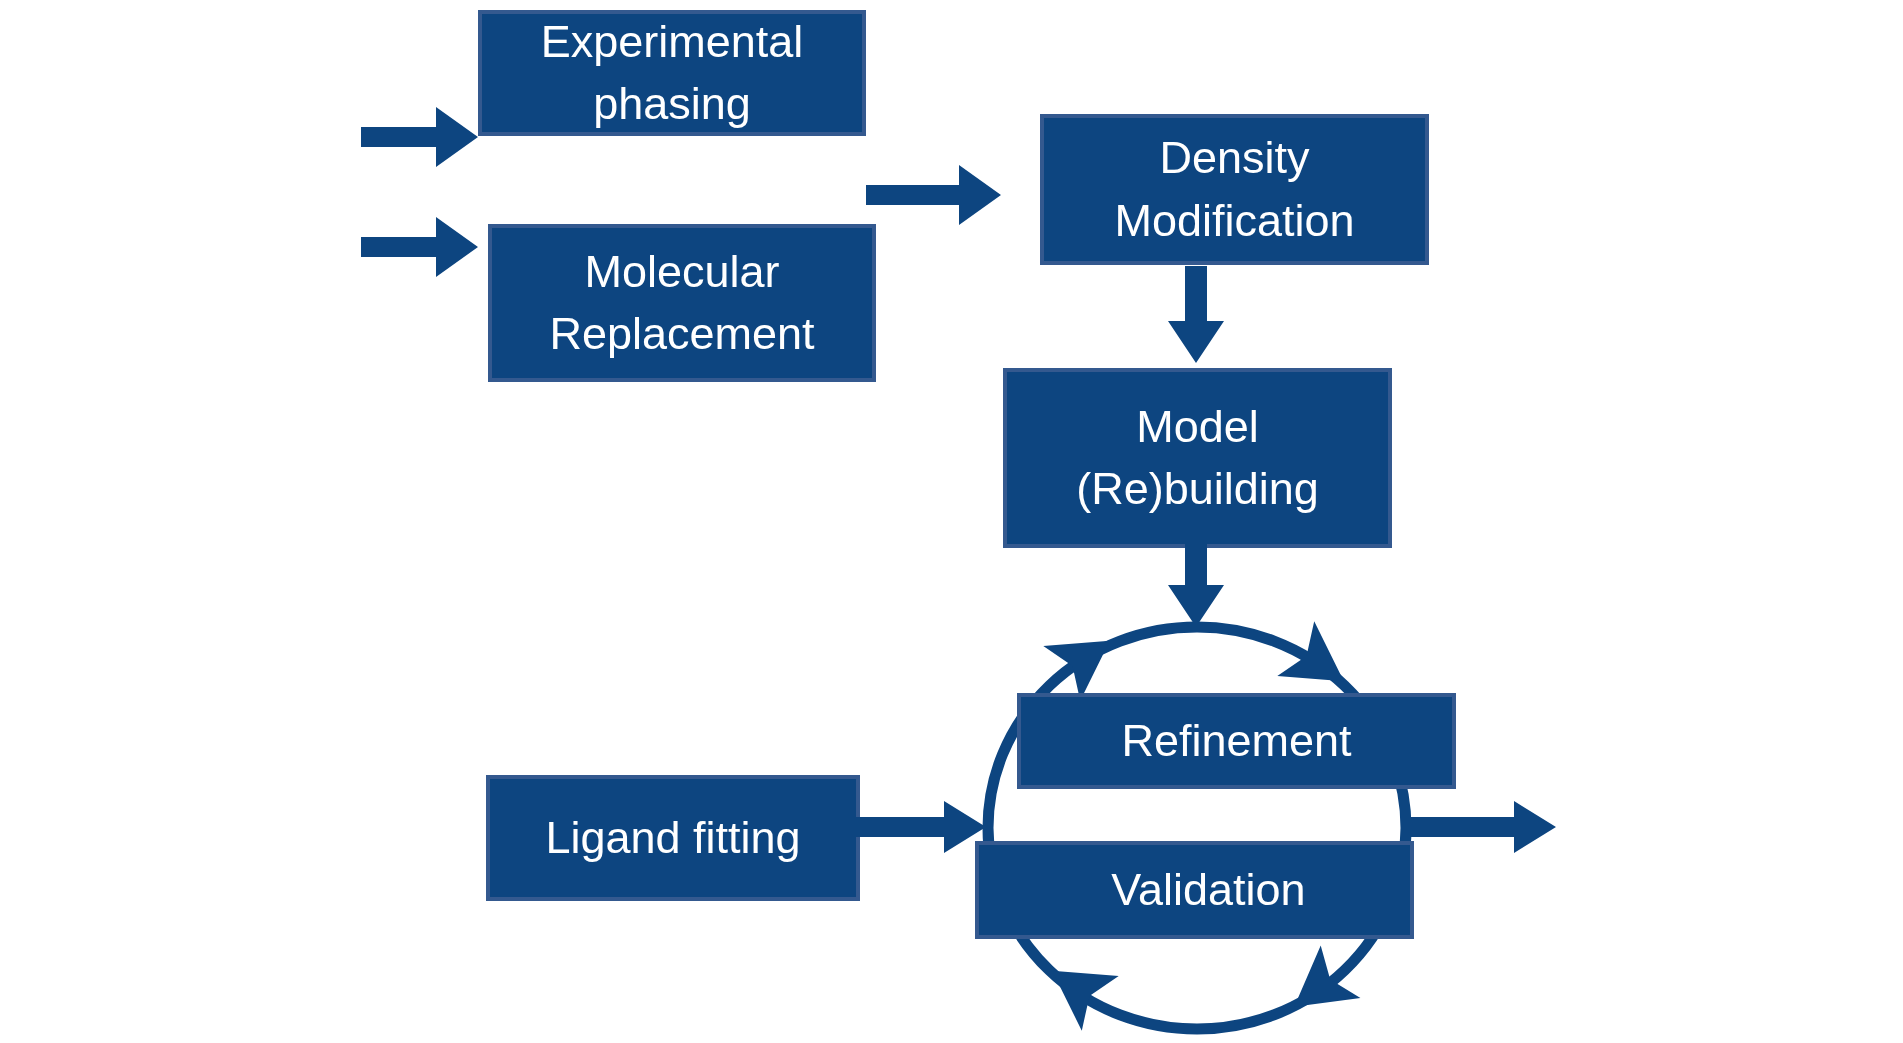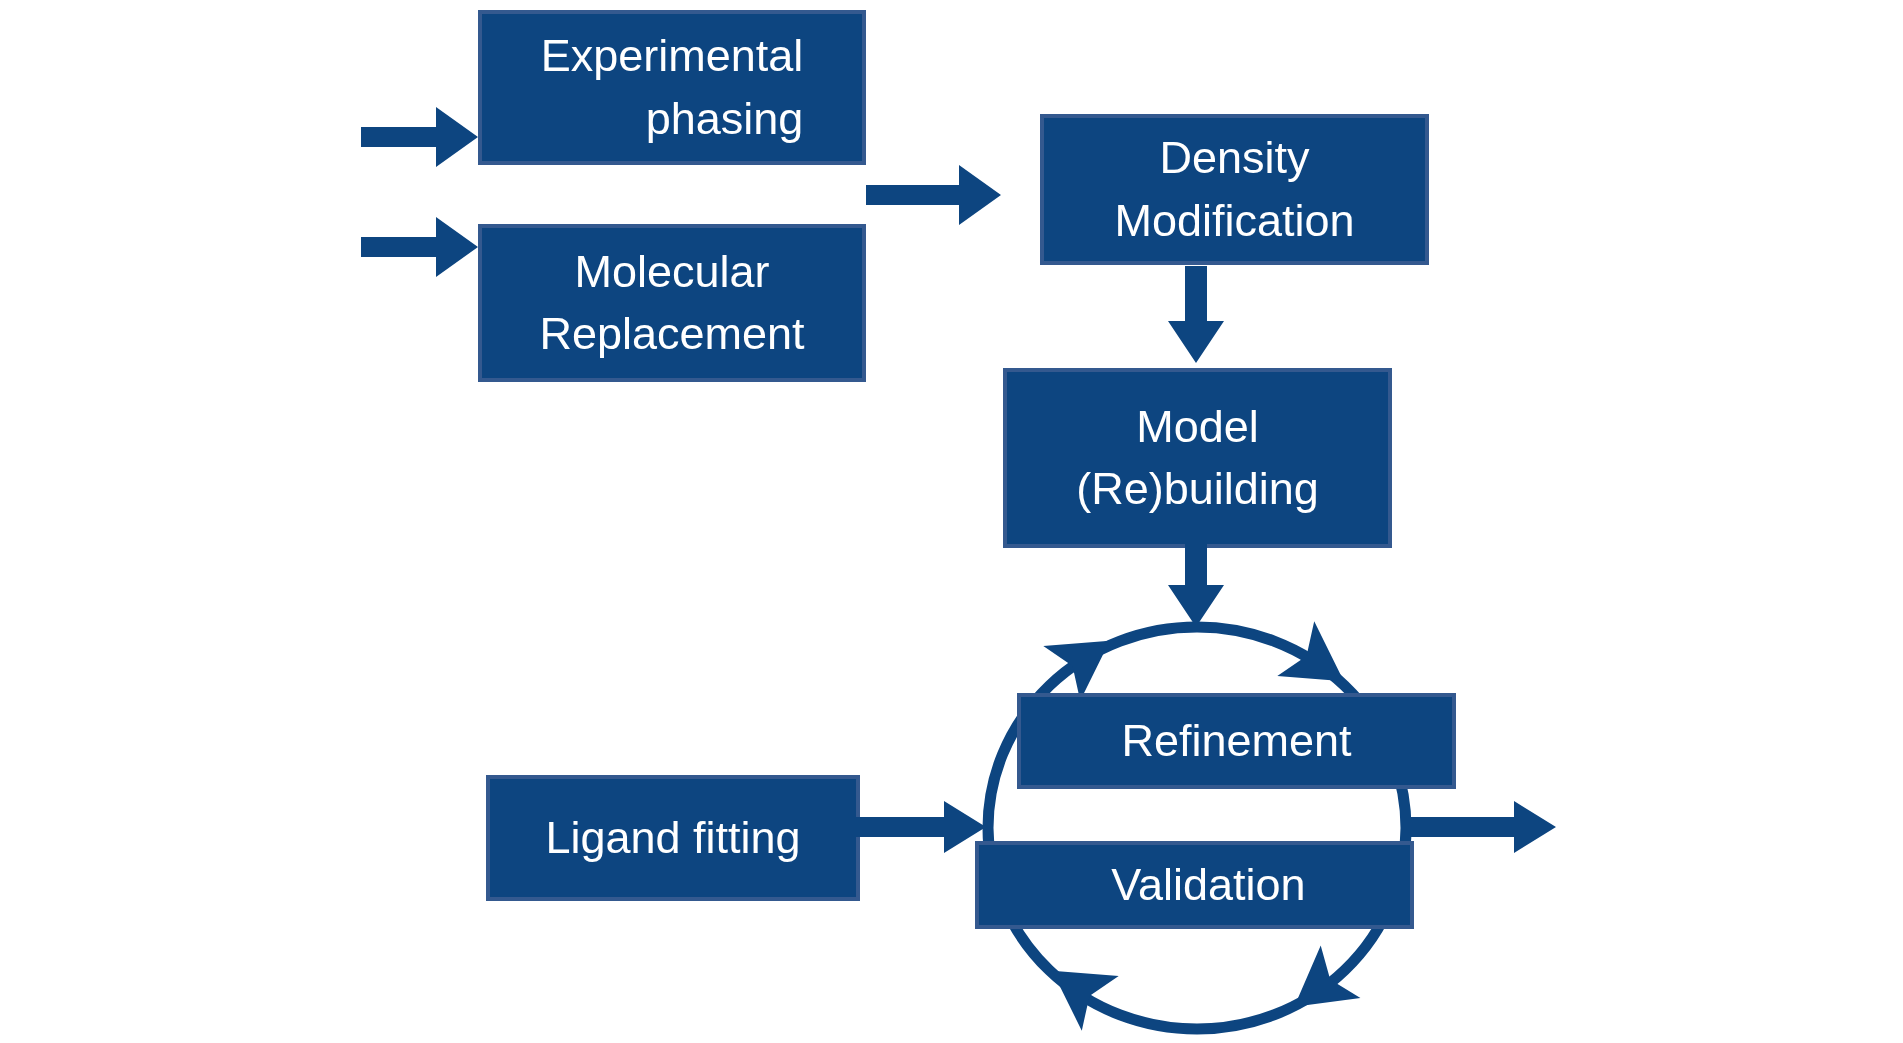--- a/index.html
+++ b/index.html
@@ -19,26 +19,26 @@
     background:#0d4580;
     border:4px solid #34598f;
     box-sizing:border-box;
     color:#ffffff;
     display:flex;align-items:center;justify-content:center;
     text-align:center;
     font-size:45px;line-height:1.38;
     white-space:pre-line;
   }
   #n-dqa        {left:14px;   top:115px; width:347px; height:152px;}
-  #n-ep         {left:478px;  top:10px;  width:388px; height:155px;text-align:right;}
-  #n-mr         {left:478px;  top:224px; width:388px; height:158px;}
+  #n-ep         {left:478px;  top:10px;  width:388px; height:126px;}
+  #n-mr         {left:488px;  top:224px; width:388px; height:158px;}
   #n-dm         {left:1003px; top:114px; width:389px; height:151px;margin-left:37px;}
   #n-mb         {left:1003px; top:368px; width:389px; height:180px;}
   #n-refinement {left:975px;  top:693px; width:439px; height:96px;margin-left:42px;}
-  #n-validation {left:975px;  top:841px; width:439px; height:88px;padding-left:28px;}
+  #n-validation {left:975px;  top:841px; width:439px; height:98px;padding-left:28px;}
   #n-ligand     {left:486px;  top:775px; width:374px; height:126px;}
   #n-deposition {left:1558px; top:775px; width:337px; height:103px;}
   .arrow{fill:#0d4580;stroke:none;}
   .cycle-stroke{fill:none;stroke:#0d4580;stroke-width:11px;}
 </style>
 </head>
 <body>
 
 <div id="canvas">
 

